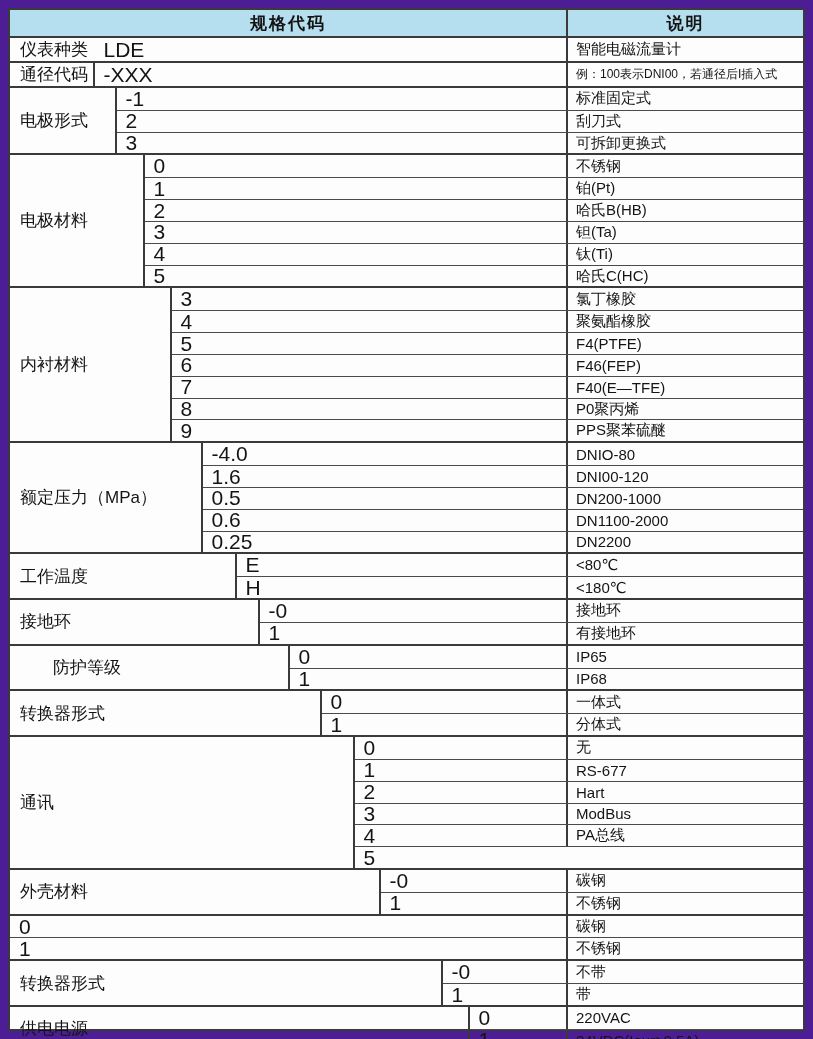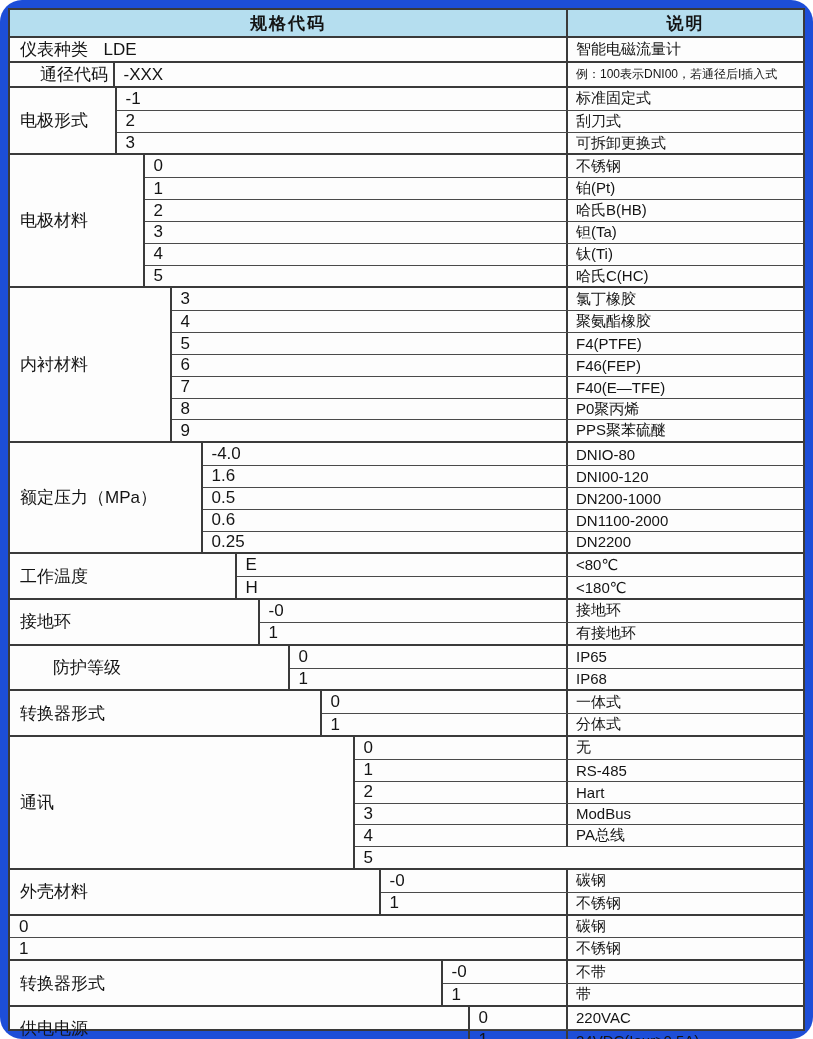--- a/index.html
+++ b/index.html
@@ -5,25 +5,24 @@
   :root{
     --line:#3a3a3a;
     --thin:#4a4a4a;
     --text:#141414;
   }
   html,body{margin:0;padding:0;}
   body{background:#ffffff;}
   .page{
     position:relative;
     width:813px;height:1039px;
-    background:#1d4ed8;
+    background:#4c1d95;
     font-family:"Liberation Sans","DejaVu Sans",sans-serif;
     color:var(--text);
     overflow:hidden;
-    border-radius:22px;
   }
   .spec-table{
     position:absolute;left:8px;top:8px;
     width:797px;height:1023px;
     box-sizing:border-box;
     border:2.5px solid var(--line);
     background:#fdfdfd;
     display:flex;flex-direction:column;
   }
   .thead{
@@ -67,21 +66,21 @@
     height:21.84px;
     box-sizing:border-box;
     flex:1 1 auto;
   }
   .row + .row{border-top:1.3px solid var(--thin);}
   .code-cell{
     flex:1;
     box-sizing:border-box;
     padding-left:9px;
     display:flex;align-items:center;
-    font-size:17px;
+    font-size:21px;
     white-space:nowrap;overflow:hidden;
   }
   .desc-cell{
     width:237px;
     box-sizing:border-box;
     border-left:2px solid var(--line);
     padding-left:8px;padding-right:2px;
     display:flex;align-items:center;
     font-size:15px;
     white-space:nowrap;overflow:hidden;
@@ -101,21 +100,21 @@
         <div class="section">
           <div class="label-cell no-divider" style="width: 84.5px;">仪表种类</div>
           <div class="rows">
             <div class="row">
               <div class="code-cell">LDE</div>
               <div class="desc-cell">智能电磁流量计</div>
             </div>
           </div>
         </div>
         <div class="section">
-          <div class="label-cell" style="width: 84.5px; margin-left: 20px;">通径代码</div>
+          <div class="label-cell" style="width: 84.5px;">通径代码</div>
           <div class="rows">
             <div class="row">
               <div class="code-cell">-XXX</div>
               <div class="desc-cell small">例：100表示DNI00，若通径后I插入式</div>
             </div>
           </div>
         </div>
         <div class="section">
           <div class="label-cell" style="width: 106.5px;">电极形式</div>
           <div class="rows">
@@ -274,21 +273,21 @@
         </div>
         <div class="section">
           <div class="label-cell" style="width: 344.5px;">通讯</div>
           <div class="rows">
             <div class="row">
               <div class="code-cell">0</div>
               <div class="desc-cell">无</div>
             </div>
             <div class="row">
               <div class="code-cell">1</div>
-              <div class="desc-cell">RS-485</div>
+              <div class="desc-cell">RS-677</div>
             </div>
             <div class="row">
               <div class="code-cell">2</div>
               <div class="desc-cell">Hart</div>
             </div>
             <div class="row">
               <div class="code-cell">3</div>
               <div class="desc-cell">ModBus</div>
             </div>
             <div class="row">

